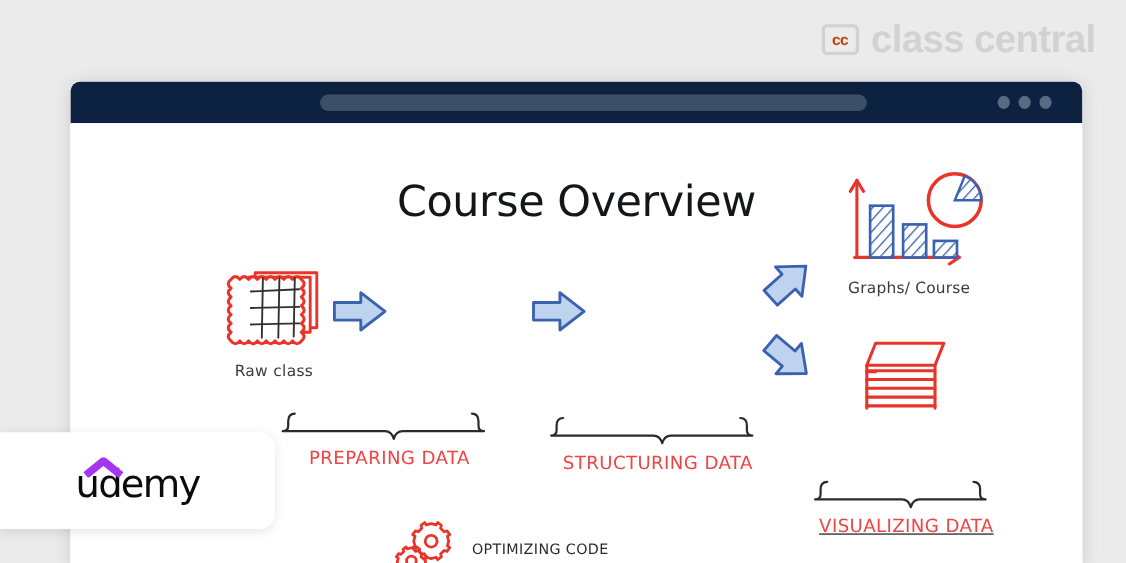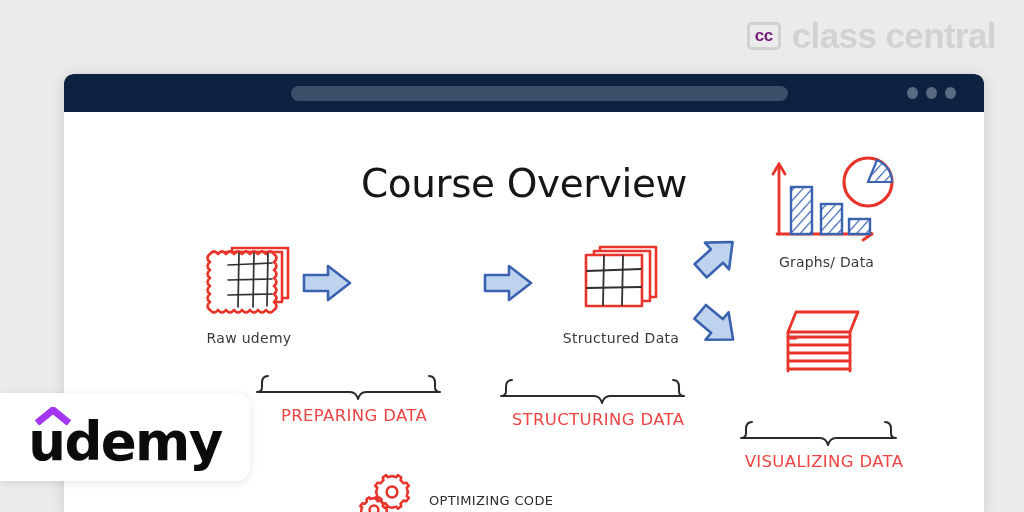--- a/index.html
+++ b/index.html
@@ -29,23 +29,23 @@
     width: 34px;
     height: 28px;
     border: 3px solid #d2d2d2;
     border-radius: 5px;
     display: flex;
     align-items: center;
     justify-content: center;
     box-sizing: border-box;
   }
   #cc-badge span {
-    font-size: 17px;
+    font-size: 14px;
     font-weight: bold;
-    color: #701a75;
+    color: #c2410c;
     letter-spacing: -0.5px;
     line-height: 1;
   }
   #cc-text {
     font-size: 35px;
     font-weight: bold;
     color: #d2d2d2;
     letter-spacing: -0.6px;
     line-height: 1;
   }
@@ -169,21 +169,21 @@
   .brace-group { position: absolute; text-align: center; }
   .brace-label {
     font-family: "DejaVu Sans", sans-serif;
     font-size: 16.5px;
     color: #ef4444;
     letter-spacing: 0.35px;
     margin-top: 0;
   }
   #brace-preparing   { left: 160px; top: 262px; width: 260px; }
   #brace-structuring { left: 404px; top: 266px; width: 260px; }
-  #brace-visualizing { left: 630px; top: 308px; width: 260px; }
+  #brace-visualizing { left: 630px; top: 324px; width: 260px; text-decoration: underline; }
 
   
   #optimizing-group {
     position: absolute;
     left: 295px;
     top: 360px;
     display: flex;
     align-items: center;
     gap: 16px;
   }
@@ -208,22 +208,22 @@
     align-items: center;
     justify-content: center;
     z-index: 5;
   }
   #udemy-mark {
     position: relative;
     padding-top: 8px;
   }
   #udemy-word {
     font-family: "DejaVu Sans", sans-serif;
-    font-size: 53px;
-    font-weight: bold;
+    font-size: 35px;
+    font-weight: normal;
     color: #0b0b0b;
     letter-spacing: -1.6px;
     line-height: 1;
   }
   #udemy-caret {
     position: absolute;
     left: 6px;
     top: 0px;
   }
 </style>
@@ -266,54 +266,36 @@
           <g stroke="#303030" stroke-width="1.7" fill="none" stroke-linecap="round">
             <path d="M44 25 L88 23"></path>
             <path d="M44 40 L88 39"></path>
             <path d="M44 55 L88 54"></path>
             <path d="M55 13 L54 67"></path>
             <path d="M70 13 L69 67"></path>
             <path d="M84 13 L83 66"></path>
           </g>
         </svg>
       </div>
-      <div class="node-label">Raw udemy</div>
+      <div class="node-label">Raw class</div>
     </div>
 
     <div class="flow-arrow" id="arrow-1">
       <svg width="58" height="46" viewBox="0 0 58 46">
         <path d="M6 15 L30 15 L30 6 L52 23 L30 40 L30 31 L6 31 Z" fill="#bed3ee" stroke="#3a62b0" stroke-width="2.6" stroke-linejoin="round"></path>
       </svg>
     </div>
 
 
     <div class="flow-arrow" id="arrow-2">
       <svg width="58" height="46" viewBox="0 0 58 46">
         <path d="M6 15 L30 15 L30 6 L52 23 L30 40 L30 31 L6 31 Z" fill="#bed3ee" stroke="#3a62b0" stroke-width="2.6" stroke-linejoin="round"></path>
       </svg>
     </div>
 
-    <div class="node" id="node-struct">
-      <div class="node-art">
-        <svg width="130" height="86" viewBox="0 0 130 86">
-          <g fill="#ffffff" stroke="#e8342a" stroke-width="2.6" stroke-linejoin="round">
-            <path d="M44 7 L100 7 L100 57 L44 57 Z"></path>
-            <path d="M38 11 L94 11 L94 61 L38 61 Z"></path>
-            <path d="M30 15 L86 15 L86 66 L30 66 Z"></path>
-          </g>
-          <g stroke="#303030" stroke-width="1.8" fill="none" stroke-linecap="round">
-            <path d="M31 31 L85 29"></path>
-            <path d="M31 48 L85 47"></path>
-            <path d="M48 16 L47 65"></path>
-            <path d="M67 16 L66 65"></path>
-          </g>
-        </svg>
-      </div>
-      <div class="node-label">Structured Data</div>
-    </div>
 
     <div class="flow-arrow" id="arrow-up">
       <svg width="52" height="52" viewBox="0 0 52 52">
         <g transform="rotate(-42 26 26)">
           <path d="M4 17 L26 17 L26 8 L47 26 L26 44 L26 35 L4 35 Z" fill="#bed3ee" stroke="#3a62b0" stroke-width="2.6" stroke-linejoin="round"></path>
         </g>
       </svg>
     </div>
     <div class="flow-arrow" id="arrow-down">
       <svg width="52" height="52" viewBox="0 0 52 52">
@@ -343,21 +325,21 @@
           <g stroke="#3a62b0" stroke-width="2.4" fill="url(#hatchBlue)">
             <rect x="52" y="33" width="21" height="47"></rect>
             <rect x="82" y="50" width="21" height="30"></rect>
             <rect x="110" y="65" width="21" height="15"></rect>
           </g>
 
           <circle cx="129" cy="28" r="24" fill="#ffffff" stroke="#e8342a" stroke-width="3.2"></circle>
           <path d="M129 28 L153 28 A24 24 0 0 0 138 6 Z" fill="url(#hatchBlue)" stroke="#3a62b0" stroke-width="2.2"></path>
         </svg>
       </div>
-      <div id="graphs-label">Graphs/ Data</div>
+      <div id="graphs-label">Graphs/ Course</div>
     </div>
 
     <div id="reports-group">
       <div id="reports-art">
         <svg width="160" height="78" viewBox="0 0 160 78">
           <g stroke="#e8342a" stroke-width="2.8" fill="#ffffff" stroke-linejoin="round">
             <path d="M52 4 L114 4 L106 24 L44 24 Z"></path>
           </g>
           <g stroke="#e8342a" stroke-width="2.8" fill="none" stroke-linecap="round">
             <path d="M44 29 L106 29 M44 30 L52 30"></path>

